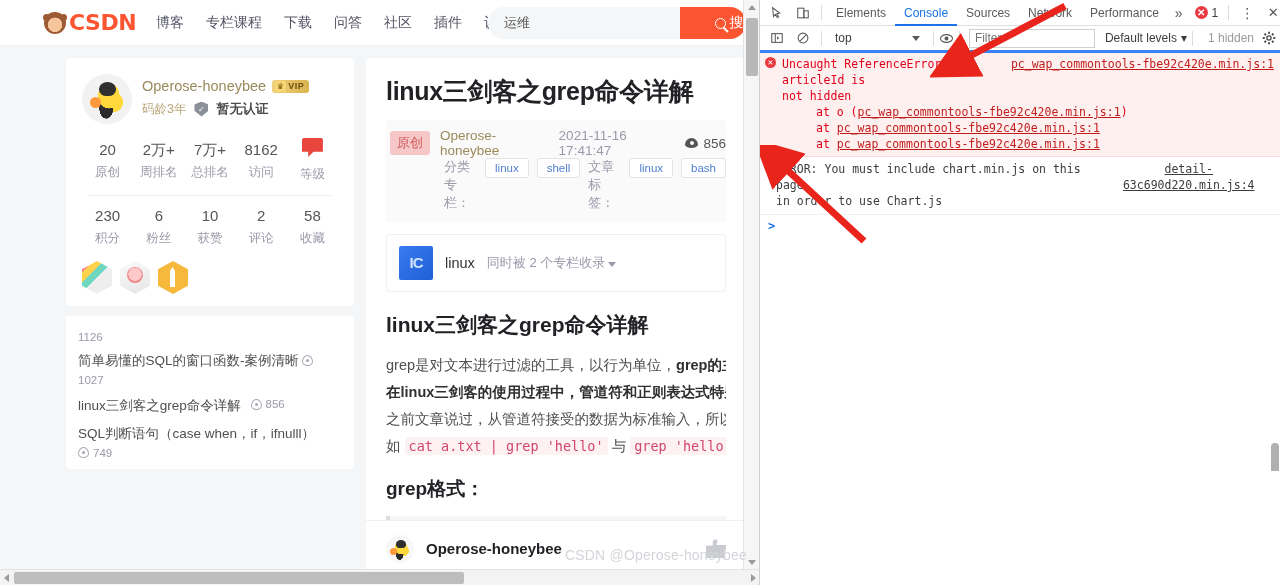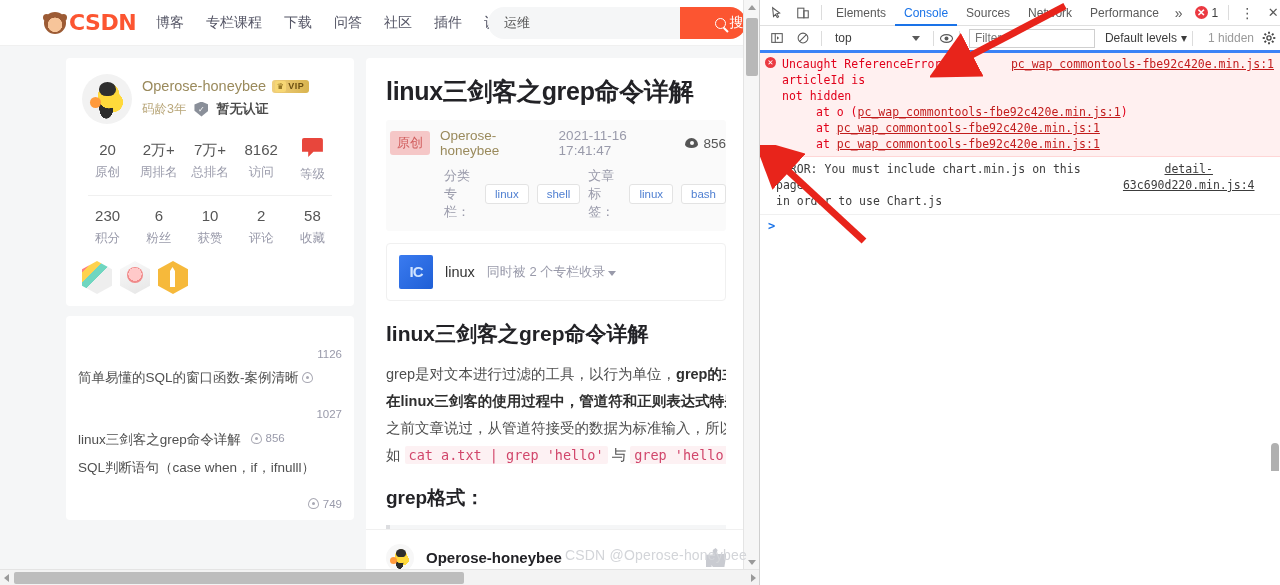--- a/index.html
+++ b/index.html
@@ -197,21 +197,21 @@
     clip-path: polygon(0 8%, 100% 8%, 48% 100%, 40% 62%, 0 45%);
   }
   .plane::after {
     content: ""; position: absolute; left: 2px; top: 3px; right: 2px; bottom: 1px;
     background: #f5a623;
     clip-path: polygon(6% 16%, 92% 16%, 48% 86%, 41% 56%, 6% 42%);
   }
   .hot-list { padding: 4px 12px 10px; }
   .hot-item { padding: 8px 0 0; }
   .hot-title { font-size: 13.5px; color: #4f4f4f; line-height: 20px; }
-  .hot-meta { font-size: 11.5px; color: #999aaa; margin-top: 20px; display: flex; align-items: center; gap: 4px; justify-content: flex-end; }
+  .hot-meta { font-size: 11.5px; color: #999aaa; margin-top: 3px; display: flex; align-items: center; gap: 4px; }
   .eye {
     display: inline-block; width: 11px; height: 11px; flex: none;
     border: 1.3px solid #a8a8b3; border-radius: 50% 50% 50% 50%/60% 60% 40% 40%;
     position: relative; vertical-align: -1px;
   }
   .eye::after {
     content: ""; position: absolute; left: 3px; top: 3px;
     width: 3px; height: 3px; border-radius: 50%; background: #a8a8b3;
   }
   .hot-inline { display: inline-flex; align-items: center; gap: 4px; margin-left: 6px; font-size: 11.5px; color: #999aaa; }
@@ -239,21 +239,21 @@
   .meta-date { font-size: 13.5px; color: #999aaa; }
   .meta-views { font-size: 13.5px; color: #555; display: flex; align-items: center; gap: 5px; }
   .eye-solid {
     width: 13px; height: 10px; border-radius: 50%/65% 65% 35% 35%;
     background: #555; position: relative; flex: none;
   }
   .eye-solid::after {
     content: ""; position: absolute; left: 4.5px; top: 2.5px;
     width: 4px; height: 4px; border-radius: 50%; background: #fafafa;
   }
-  .meta-row2 { display: flex; align-items: center; gap: 8px; margin-top: 9px; padding-left: 58px; }
+  .meta-row2 { display: flex; align-items: flex-start; gap: 8px; padding-left: 58px; }
   .meta-lbl { font-size: 13px; color: #999aaa; }
   .chip {
     border: 1px solid #e3e3e3; background: #fff; color: #4f7fd1;
     font-size: 11.5px; padding: 3px 9px; border-radius: 3px;
     font-family: "Liberation Sans", sans-serif;
   }
 
   .col-box {
     margin-top: 12px; border: 1px solid #f0f0f0; border-radius: 4px;
     padding: 11px 12px; display: flex; align-items: center; gap: 12px;

